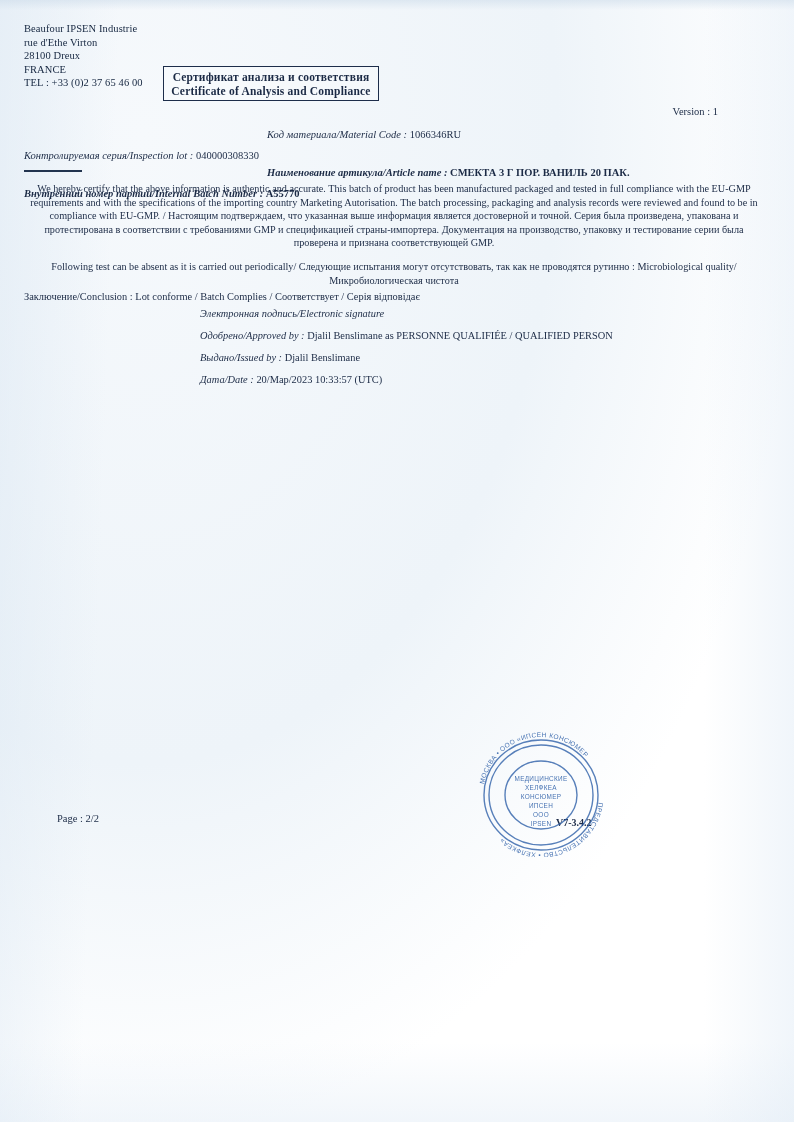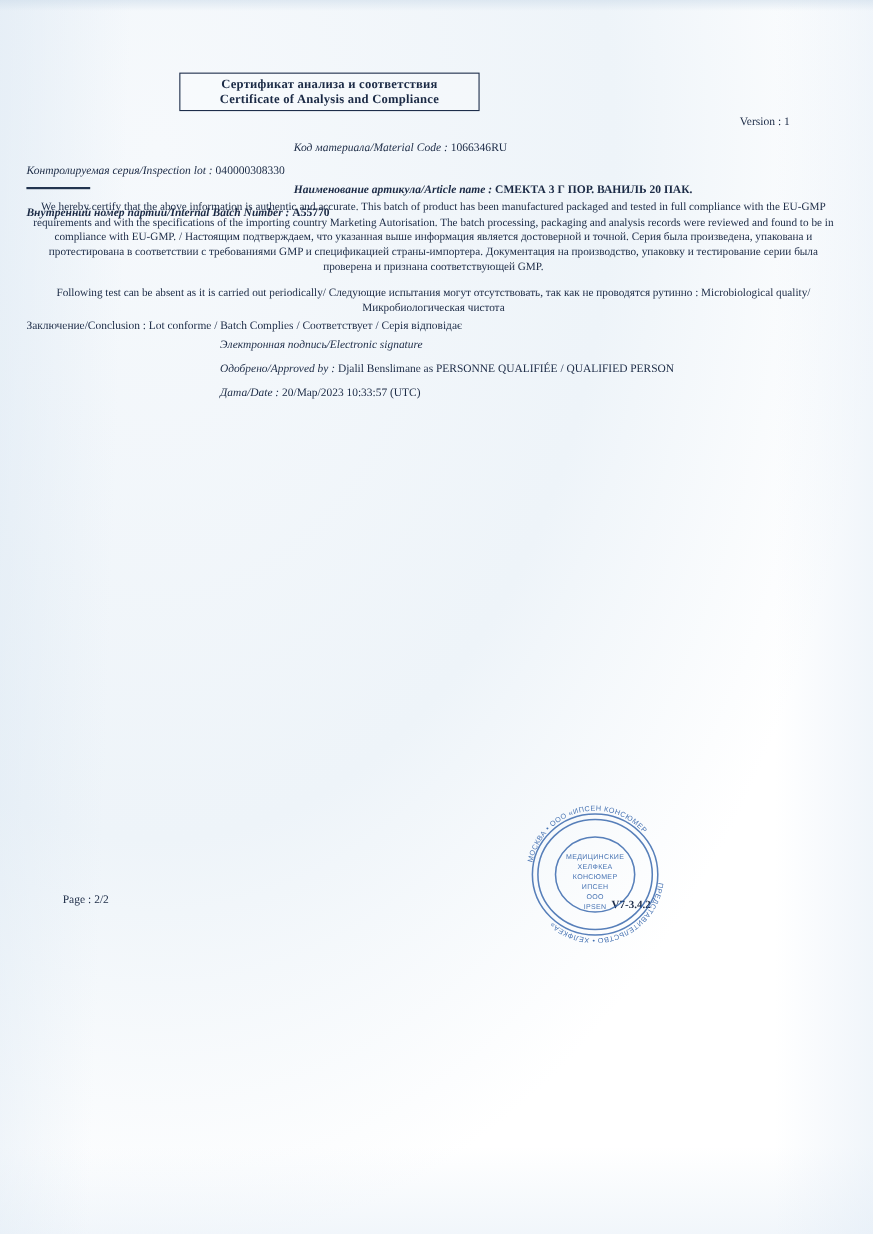--- a/index.html
+++ b/index.html
@@ -49,21 +49,21 @@
     line-height: 13.5px;
     letter-spacing: .1px;
     color: #14253f;
   }
   .company div { white-space: nowrap; }
 
   .title-box {
     position: absolute;
     left: 163px;
     top: 66px;
-    width: 273px;
+    width: 216px;
     height: 35px;
     border: 1px solid #1d2d4a;
     background: rgba(255,255,255,0.25);
     text-align: center;
     padding-top: 3px;
     box-sizing: border-box;
   }
   .title-box .t1 {
     font-size: 11.5px;
     font-weight: bold;
@@ -170,20 +170,27 @@
   }
   .stamp svg { display: block; }
 </style>
 </head>
 <body>
 
 <div class="page">
   <div class="noise"></div>
   <div class="edge-top"></div>
 
+  <div class="company">
+    <div>Beaufour IPSEN Industrie</div>
+    <div>rue d'Ethe Virton</div>
+    <div>28100 Dreux</div>
+    <div>FRANCE</div>
+    <div>TEL : +33 (0)2 37 65 46 00</div>
+  </div>
 
   <div class="title-box">
     <div class="t1">Сертификат анализа и соответствия</div>
     <div class="t2">Certificate of Analysis and Compliance</div>
   </div>
 
   <div class="version">Version : 1</div>
 
   <div class="meta">
     <div class="meta-row">
@@ -217,20 +224,24 @@
 
   <div class="conclusion">Заключение/Conclusion : Lot conforme / Batch Complies / Соответствует / Серія відповідає</div>
 
   <div class="sig">
     <div class="row">
       <span class="it">Электронная подпись/Electronic signature</span>
     </div>
     <div class="row">
       <span class="it">Одобрено/Approved by :</span>
       <span>Djalil Benslimane as PERSONNE QUALIFIÉE / QUALIFIED PERSON</span>
+    </div>
+    <div class="row">
+      <span class="it">Выдано/Issued by :</span>
+      <span>Djalil Benslimane</span>
     </div>
     <div class="row">
       <span class="it">Дата/Date :</span>
       <span>20/Мар/2023 10:33:57 (UTC)</span>
     </div>
   </div>
 
   <div class="page-num">Page : 2/2</div>
   <div class="version-code">V7-3.4.2</div>
 

